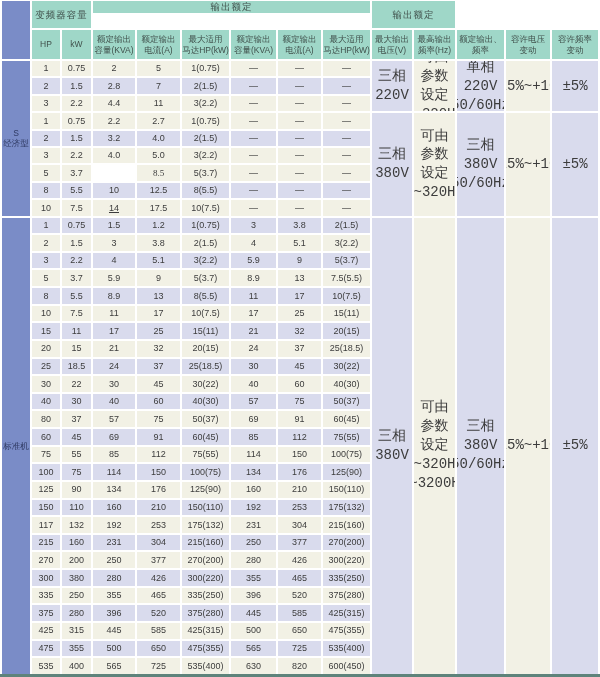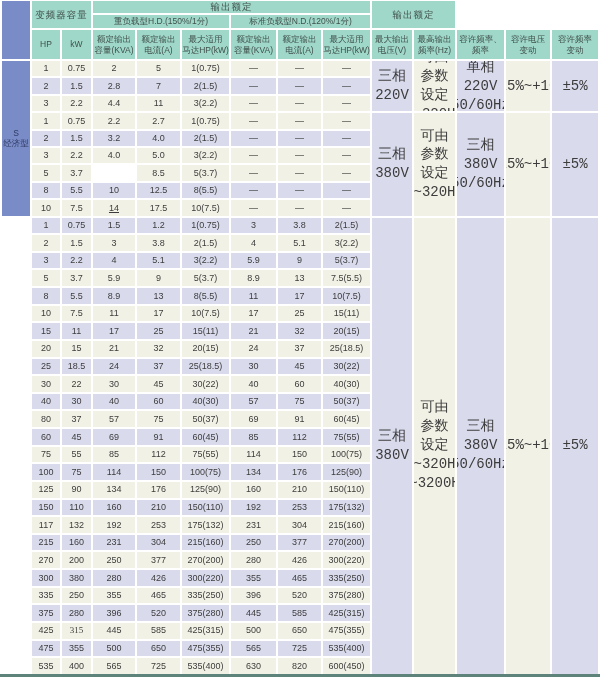--- a/index.html
+++ b/index.html
@@ -29,42 +29,40 @@
   .bottombar{position:absolute;left:0;right:0;bottom:0;height:3px;background:#5e837b;}
 </style>
 </head>
 <body>
 
 <div class="sheet">
   <div class="grid">
       <div class="cell blue" style="grid-area: 1 / 1 / span 3 / span 1;"></div>
       <div class="cell teal grp" style="grid-area: 1 / 2 / span 2 / span 2;">变频器容量</div>
       <div class="cell teal grp" style="grid-area: 1 / 4 / span 1 / span 6;">输出额定</div>
-      <div class="cell teal" style="grid-area: 2 / 4 / span 1 / span 3;">重负载型H.D.(150%/1分)</div>
-      <div class="cell teal" style="grid-area: 2 / 7 / span 1 / span 3;">标准负载型N.D.(120%/1分)</div>
       <div class="cell teal grp" style="grid-area: 1 / 10 / span 2 / span 2;">输出额定</div>
       <div class="cell teal" style="grid-area: 3 / 2 / span 1 / span 1;">HP</div>
       <div class="cell teal" style="grid-area: 3 / 3 / span 1 / span 1;">kW</div>
       <div class="cell teal" style="grid-area: 3 / 4 / span 1 / span 1;">额定输出
 容量(KVA)</div>
       <div class="cell teal" style="grid-area: 3 / 5 / span 1 / span 1;">额定输出
 电流(A)</div>
       <div class="cell teal" style="grid-area: 3 / 6 / span 1 / span 1;">最大适用
 马达HP(kW)</div>
       <div class="cell teal" style="grid-area: 3 / 7 / span 1 / span 1;">额定输出
 容量(KVA)</div>
       <div class="cell teal" style="grid-area: 3 / 8 / span 1 / span 1;">额定输出
 电流(A)</div>
       <div class="cell teal" style="grid-area: 3 / 9 / span 1 / span 1;">最大适用
 马达HP(kW)</div>
       <div class="cell teal" style="grid-area: 3 / 10 / span 1 / span 1;">最大输出
 电压(V)</div>
       <div class="cell teal" style="grid-area: 3 / 11 / span 1 / span 1;">最高输出
 频率(Hz)</div>
-      <div class="cell teal" style="grid-area: 3 / 12 / span 1 / span 1;">容许频率、
+      <div class="cell teal" style="grid-area: 3 / 12 / span 1 / span 1;">额定输出、
 频率</div>
       <div class="cell teal" style="grid-area: 3 / 13 / span 1 / span 1;">容许电压
 变动</div>
       <div class="cell teal" style="grid-area: 3 / 14 / span 1 / span 1;">容许频率
 变动</div>
       <div class="cell blue" style="grid-area: 4 / 1 / span 9 / span 1;">S
 经济型</div>
       <div class="cell cream" style="grid-area: 4 / 2 / span 1 / span 1;">1</div>
       <div class="cell cream" style="grid-area: 4 / 3 / span 1 / span 1;">0.75</div>
       <div class="cell cream" style="grid-area: 4 / 4 / span 1 / span 1;">2</div>
@@ -109,21 +107,21 @@
       <div class="cell cream" style="grid-area: 9 / 3 / span 1 / span 1;">2.2</div>
       <div class="cell cream" style="grid-area: 9 / 4 / span 1 / span 1;">4.0</div>
       <div class="cell cream" style="grid-area: 9 / 5 / span 1 / span 1;">5.0</div>
       <div class="cell cream" style="grid-area: 9 / 6 / span 1 / span 1;">3(2.2)</div>
       <div class="cell cream" style="grid-area: 9 / 7 / span 1 / span 1;">—</div>
       <div class="cell cream" style="grid-area: 9 / 8 / span 1 / span 1;">—</div>
       <div class="cell cream" style="grid-area: 9 / 9 / span 1 / span 1;">—</div>
       <div class="cell cream" style="grid-area: 10 / 2 / span 1 / span 1;">5</div>
       <div class="cell cream" style="grid-area: 10 / 3 / span 1 / span 1;">3.7</div>
       <div class="cell cream" style="grid-area: 10 / 4 / span 1 / span 1; margin-top: 35px;">6.8</div>
-      <div class="cell cream" style="grid-area: 10 / 5 / span 1 / span 1;">8.5</div>
+      <div class="cell cream" style="grid-area: 10 / 5 / span 1 / span 1; font-family: Liberation Serif, serif;">8.5</div>
       <div class="cell cream" style="grid-area: 10 / 6 / span 1 / span 1;">5(3.7)</div>
       <div class="cell cream" style="grid-area: 10 / 7 / span 1 / span 1;">—</div>
       <div class="cell cream" style="grid-area: 10 / 8 / span 1 / span 1;">—</div>
       <div class="cell cream" style="grid-area: 10 / 9 / span 1 / span 1;">—</div>
       <div class="cell lav" style="grid-area: 11 / 2 / span 1 / span 1;">8</div>
       <div class="cell lav" style="grid-area: 11 / 3 / span 1 / span 1;">5.5</div>
       <div class="cell lav" style="grid-area: 11 / 4 / span 1 / span 1;">10</div>
       <div class="cell lav" style="grid-area: 11 / 5 / span 1 / span 1;">12.5</div>
       <div class="cell lav" style="grid-area: 11 / 6 / span 1 / span 1;">8(5.5)</div>
       <div class="cell lav" style="grid-area: 11 / 7 / span 1 / span 1;">—</div>
@@ -150,20 +148,21 @@
       <div class="cell lav merged" style="grid-area: 7 / 10 / span 6 / span 1;">三相
 380V</div>
       <div class="cell cream merged" style="grid-area: 7 / 11 / span 6 / span 1;">可由
 参数
 设定
 0~320Hz</div>
       <div class="cell lav merged" style="grid-area: 7 / 12 / span 6 / span 1;">三相380V
 50/60Hz</div>
       <div class="cell cream merged" style="grid-area: 7 / 13 / span 6 / span 1;">-15%~+10%</div>
       <div class="cell lav merged" style="grid-area: 7 / 14 / span 6 / span 1;">±5%</div>
+      <div class="cell blue" style="grid-area: 13 / 1 / span 26 / span 1;">标准机</div>
       <div class="cell lav" style="grid-area: 13 / 2 / span 1 / span 1;">1</div>
       <div class="cell lav" style="grid-area: 13 / 3 / span 1 / span 1;">0.75</div>
       <div class="cell lav" style="grid-area: 13 / 4 / span 1 / span 1;">1.5</div>
       <div class="cell lav" style="grid-area: 13 / 5 / span 1 / span 1;">1.2</div>
       <div class="cell lav" style="grid-area: 13 / 6 / span 1 / span 1;">1(0.75)</div>
       <div class="cell lav" style="grid-area: 13 / 7 / span 1 / span 1;">3</div>
       <div class="cell lav" style="grid-area: 13 / 8 / span 1 / span 1;">3.8</div>
       <div class="cell lav" style="grid-area: 13 / 9 / span 1 / span 1;">2(1.5)</div>
       <div class="cell cream" style="grid-area: 14 / 2 / span 1 / span 1;">2</div>
       <div class="cell cream" style="grid-area: 14 / 3 / span 1 / span 1;">1.5</div>
@@ -335,21 +334,21 @@
       <div class="cell cream" style="grid-area: 34 / 9 / span 1 / span 1;">375(280)</div>
       <div class="cell lav" style="grid-area: 35 / 2 / span 1 / span 1;">375</div>
       <div class="cell lav" style="grid-area: 35 / 3 / span 1 / span 1;">280</div>
       <div class="cell lav" style="grid-area: 35 / 4 / span 1 / span 1;">396</div>
       <div class="cell lav" style="grid-area: 35 / 5 / span 1 / span 1;">520</div>
       <div class="cell lav" style="grid-area: 35 / 6 / span 1 / span 1;">375(280)</div>
       <div class="cell lav" style="grid-area: 35 / 7 / span 1 / span 1;">445</div>
       <div class="cell lav" style="grid-area: 35 / 8 / span 1 / span 1;">585</div>
       <div class="cell lav" style="grid-area: 35 / 9 / span 1 / span 1;">425(315)</div>
       <div class="cell cream" style="grid-area: 36 / 2 / span 1 / span 1;">425</div>
-      <div class="cell cream" style="grid-area: 36 / 3 / span 1 / span 1; font-family: Liberation Serif, serif;">315</div>
+      <div class="cell cream" style="grid-area: 36 / 3 / span 1 / span 1;">315</div>
       <div class="cell cream" style="grid-area: 36 / 4 / span 1 / span 1;">445</div>
       <div class="cell cream" style="grid-area: 36 / 5 / span 1 / span 1;">585</div>
       <div class="cell cream" style="grid-area: 36 / 6 / span 1 / span 1;">425(315)</div>
       <div class="cell cream" style="grid-area: 36 / 7 / span 1 / span 1;">500</div>
       <div class="cell cream" style="grid-area: 36 / 8 / span 1 / span 1;">650</div>
       <div class="cell cream" style="grid-area: 36 / 9 / span 1 / span 1;">475(355)</div>
       <div class="cell lav" style="grid-area: 37 / 2 / span 1 / span 1;">475</div>
       <div class="cell lav" style="grid-area: 37 / 3 / span 1 / span 1;">355</div>
       <div class="cell lav" style="grid-area: 37 / 4 / span 1 / span 1;">500</div>
       <div class="cell lav" style="grid-area: 37 / 5 / span 1 / span 1;">650</div>

